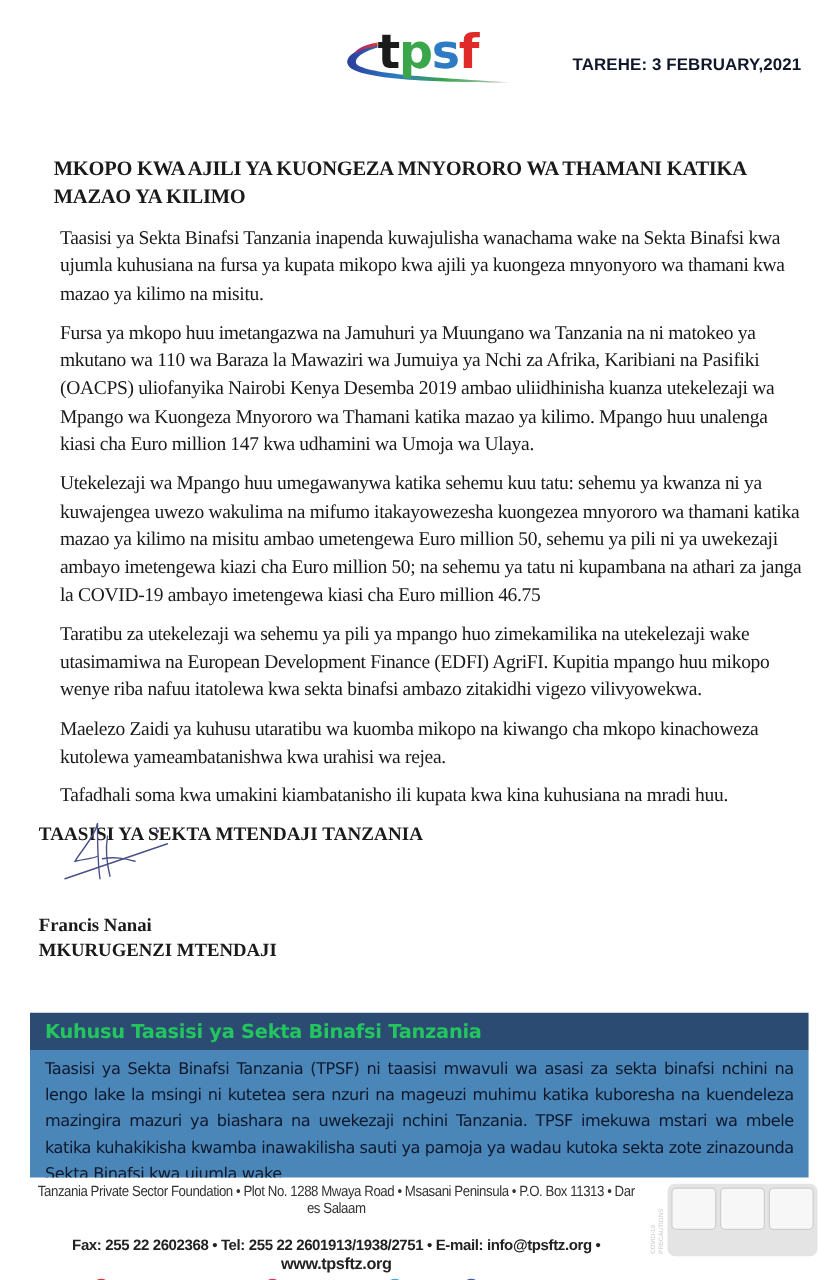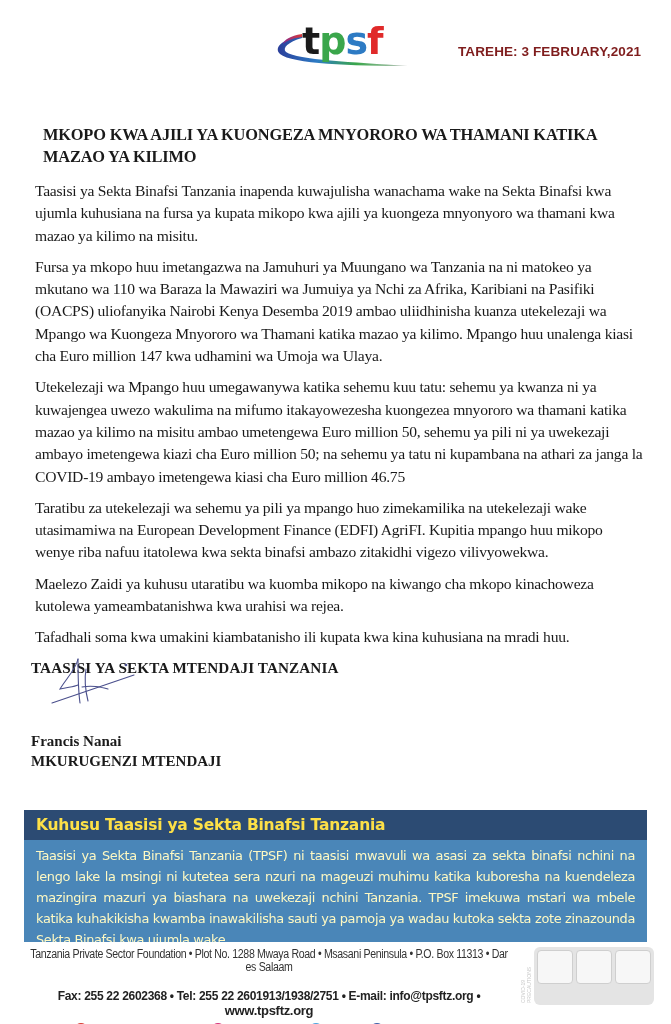--- a/index.html
+++ b/index.html
@@ -6,33 +6,33 @@
   body { width: 671px; height: 1024px; position: relative; overflow: hidden; font-family: "Liberation Serif", serif; color: #1a1a1a; }
 
   .header { position: absolute; top: 0; left: 0; width: 671px; height: 90px; }
   .logo { position: absolute; left: 272px; top: 14px; width: 136px; height: 56px; }
   .logo-swoosh { position: absolute; left: 0; top: 0; width: 136px; height: 56px; }
   .logo-text { position: absolute; left: 30px; top: 8px; font-family: "DejaVu Sans", sans-serif; font-weight: bold; font-size: 38px; letter-spacing: -1px; line-height: 1; }
   .logo-text .t { color: #1b1b1b; }
   .logo-text .p { color: #3aa64b; }
   .logo-text .s { color: #2d7bc4; }
   .logo-text .f { color: #e02a2a; }
-  .date { position: absolute; left: 458px; top: 44px; font-family: "Liberation Sans", sans-serif; font-weight: bold; font-size: 13.5px; color: #7f1d1d; letter-spacing: 0.1px; }
+  .date { position: absolute; left: 458px; top: 44px; font-family: "Liberation Sans", sans-serif; font-weight: bold; font-size: 13.5px; color: #0f172a; letter-spacing: 0.1px; }
 
   .content { position: absolute; left: 31px; top: 124px; width: 612px; }
   .title { font-weight: bold; font-size: 16.4px; line-height: 22px; margin: 0 0 12px 12px; letter-spacing: -0.2px; }
-  .para { font-size: 15.6px; line-height: 22.3px; margin: 0 0 9px 4px; letter-spacing: -0.25px; }
+  .para { font-size: 15.6px; line-height: 22.3px; margin: 0 0 9px 17px; letter-spacing: -0.25px; }
   .org-name { font-weight: bold; font-size: 15.2px; margin: 10px 0 0 0; letter-spacing: 0.1px; }
 
   .signature { position: absolute; left: 48px; top: 655px; width: 90px; height: 52px; }
   .signer { position: absolute; left: 31px; top: 731px; font-weight: bold; font-size: 15px; line-height: 20px; }
 
   .about { position: absolute; left: 24px; top: 810px; width: 623px; height: 132px; overflow: hidden; }
-  .about-head { background: #2c4b73; height: 30px; color: #fde047; font-family: "DejaVu Sans", sans-serif; font-weight: bold; font-size: 15.5px; line-height: 30px; padding-left: 12px; letter-spacing: -0.2px; }
-  .about-body { background: #4a86b8; height: 102px; color: #fef9c3; font-family: "DejaVu Sans", sans-serif; font-size: 12.9px; line-height: 21px; padding: 5px 12px 0 12px; text-align: justify; letter-spacing: -0.35px; }
+  .about-head { background: #2c4b73; height: 30px; color: #22c55e; font-family: "DejaVu Sans", sans-serif; font-weight: bold; font-size: 15.5px; line-height: 30px; padding-left: 12px; letter-spacing: -0.2px; }
+  .about-body { background: #4a86b8; height: 102px; color: #0f172a; font-family: "DejaVu Sans", sans-serif; font-size: 12.9px; line-height: 21px; padding: 5px 12px 0 12px; text-align: justify; letter-spacing: -0.35px; }
 
   .footer { position: absolute; left: 24px; top: 948px; width: 490px; text-align: center; font-family: "Liberation Sans", sans-serif; }
   .addr { font-size: 10.6px; color: #333; letter-spacing: -0.35px; transform: scaleY(1.12); }
   .contact { font-size: 12px; font-weight: bold; color: #222; margin-top: 17px; letter-spacing: -0.3px; }
   .contact .web { font-size: 13px; }
   .social { margin-top: 5px; font-size: 10.5px; font-weight: bold; color: #333; display: flex; justify-content: center; align-items: center; gap: 4px; letter-spacing: -0.3px; }
   .soc-icon { width: 14px; height: 14px; border-radius: 50%; display: inline-flex; align-items: center; justify-content: center; color: #fff; font-size: 8px; font-weight: bold; }
   .social span.h { margin-right: 3px; }
 
   .covid { position: absolute; left: 520px; top: 945px; width: 140px; height: 70px; }

